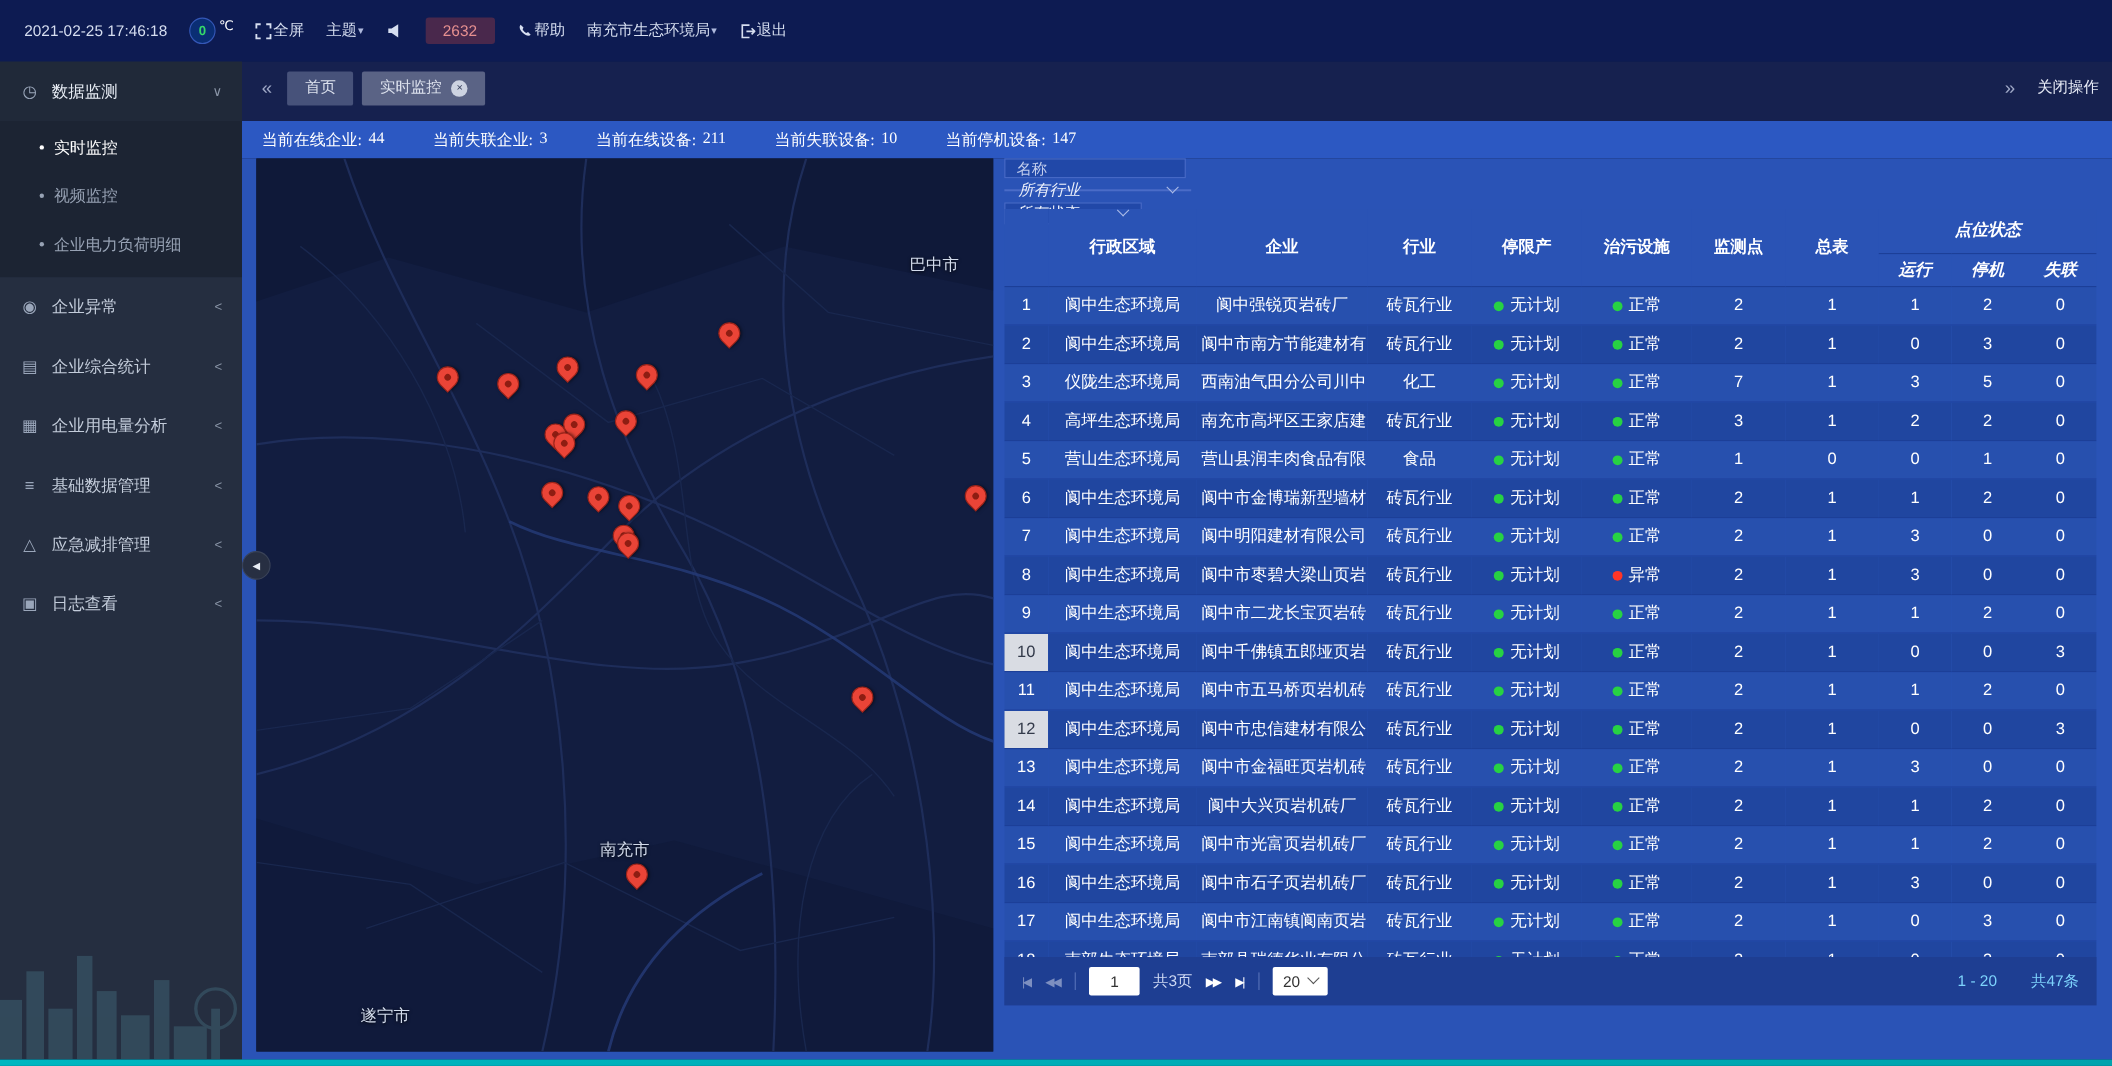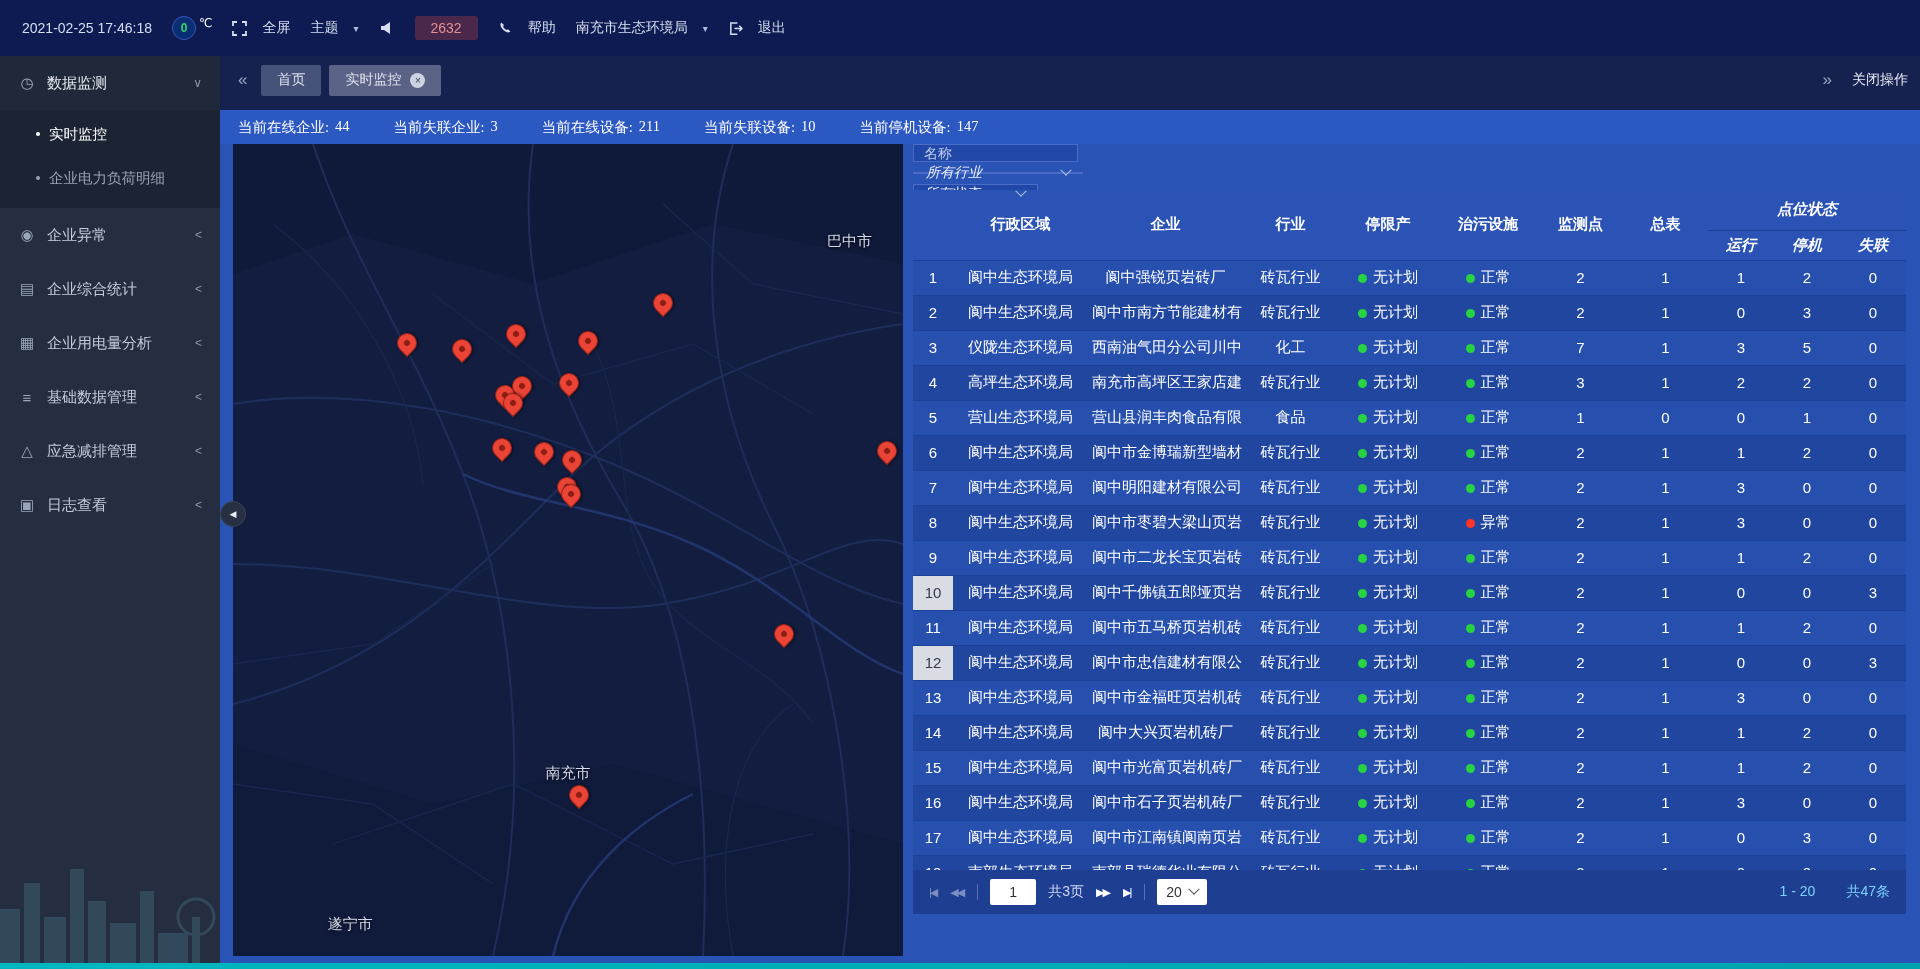--- a/index.html
+++ b/index.html
@@ -6,21 +6,21 @@
   html,body { width:1920px; height:969px; overflow:hidden; background:#0c1a4e;
     font-family:"Liberation Sans","DejaVu Sans",sans-serif; }
   .page { width:1920px; height:969px; display:flex; flex-direction:column; }
 
   
   .app-header { height:56px; background:#0d1b52; display:flex; align-items:center;
     justify-content:space-between; padding:0 22px; flex-shrink:0; }
   .h-left { display:flex; align-items:center; gap:12px; }
   .app-title { color:#fff; font-size:21px; font-weight:bold; letter-spacing:2px; }
   .h-right { display:flex; align-items:center; gap:20px; color:#d6def0; font-size:14px; }
-  .h-item { display:flex; align-items:center; gap:15px; cursor:pointer; white-space:nowrap;text-align:right; }
+  .h-item { display:flex; align-items:center; gap:1px; cursor:pointer; white-space:nowrap;text-align:right; }
   .icon-svg { display:block; }
   .caret { font-size:10px; color:#aeb9dd; }
   .temp { display:flex; align-items:flex-start; gap:3px; }
   .temp-circle { width:24px; height:24px; border-radius:50%; background:#0a2e74; border:1px solid #3558b8;
     display:flex; align-items:center; justify-content:center; }
   .temp-val { color:#35d96a; font-size:12px; font-weight:bold; }
   .temp-unit { color:#fff; font-size:12px; }
   .alarm-badge { background:rgba(231,76,60,.28); color:#e79090; padding:4px 16px; border-radius:3px;
     font-size:14px; cursor:pointer; }
 
@@ -174,20 +174,24 @@
         <span>数据监测</span>
         <span class="gchev">∨</span>
       </div>
       <div class="submenu">
         <div class="subitem" data-active="true">
             <span class="bullet"></span>
             <span>实时监控</span>
           </div>
           <div class="subitem" data-active="false">
             <span class="bullet"></span>
+            <span>视频监控</span>
+          </div>
+          <div class="subitem" data-active="false">
+            <span class="bullet"></span>
             <span>企业电力负荷明细</span>
           </div>
       </div>
       <div class="group">
           <span class="gicon">◉</span>
           <span>企业异常</span>
           <span class="gchev">&lt;</span>
         </div>
         <div class="group">
           <span class="gicon">▤</span>

